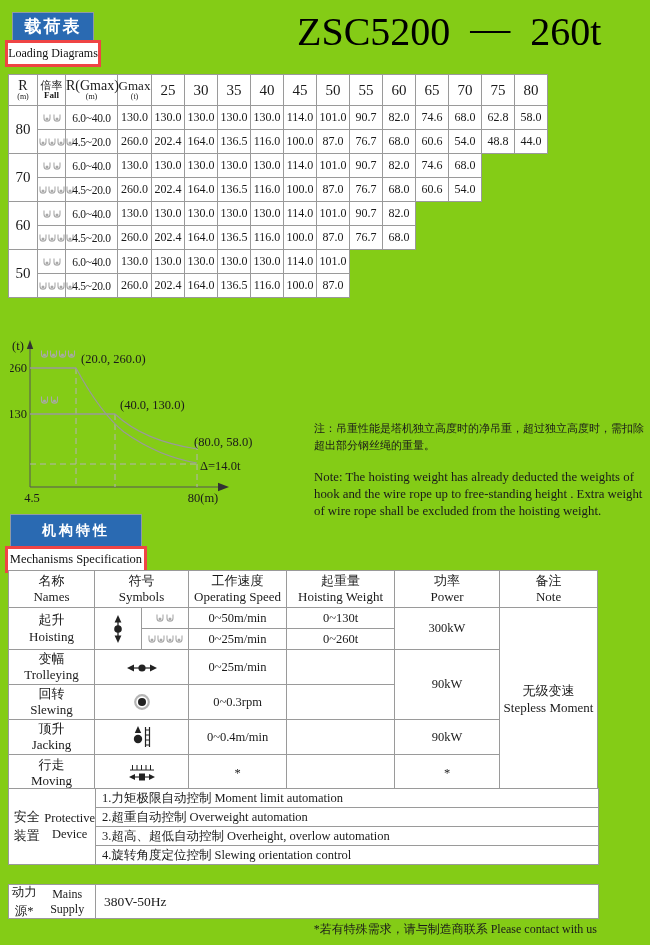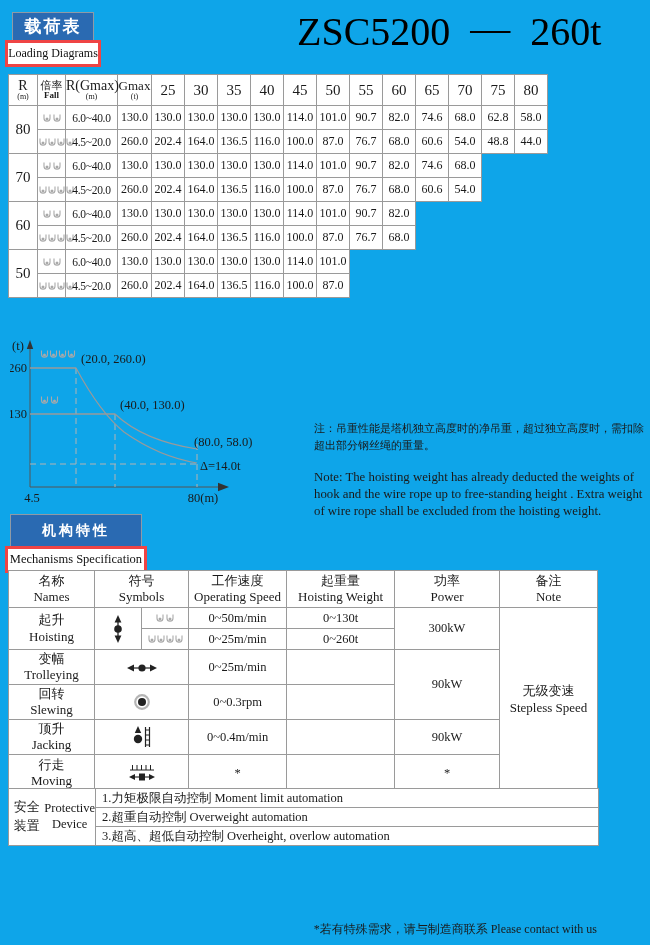--- a/index.html
+++ b/index.html
@@ -1,17 +1,17 @@
 <!DOCTYPE html>
 <html><head>
 <meta charset="utf-8">
 <style>
   html,body{margin:0;padding:0;background:#fff;}
   body{width:650px;height:945px;font-family:"Liberation Serif","DejaVu Serif",serif;color:#1a1a1a;}
-  #page{position:relative;width:650px;height:945px;background:#0ea5e9;overflow:hidden;}
+  #page{position:relative;width:650px;height:945px;background:#84cc16;overflow:hidden;}
 
   
   .badge{position:absolute;text-align:center;}
   .badge-blue{margin:0 auto;background:#2a6ab2;color:#fff;border:1px solid #8f9aa6;font-family:"Liberation Sans","DejaVu Sans",sans-serif;font-weight:bold;}
   .badge-white{background:#fff;border:3px solid #ef4444;margin-top:-1px;color:#111;}
   #load-badge{left:5px;top:12px;width:96px;}
   #load-badge .badge-blue{width:80px;height:27px;line-height:27px;font-size:17px;letter-spacing:2px;}
   #load-badge .badge-white{height:21px;line-height:21px;font-size:12px;}
   #mech-badge{left:5px;top:514px;width:142px;}
   #mech-badge .badge-blue{width:130px;height:31px;line-height:31px;font-size:14px;letter-spacing:3px;}
@@ -435,21 +435,21 @@
           </svg>
         </td>
         <td class="sym"><svg width="20" height="9" viewBox="0 0 20 9">
               <use href="#fall2g" transform="translate(0.5,0)"></use>
             </svg></td>
         <td>0~50m/min</td>
         <td>0~130t</td>
         <td rowspan="2">300kW</td>
         <td rowspan="6">
             <span class="cn">无级变速</span>
-            <span class="en">Stepless Speed</span>
+            <span class="en">Stepless Moment</span>
           </td>
       </tr>
       <tr class="r-sub">
         <td class="sym"><svg width="37" height="9" viewBox="0 0 37 9">
               <use href="#fall4g" transform="translate(0.5,0)"></use>
             </svg></td>
         <td>0~25m/min</td>
         <td>0~260t</td>
       </tr>
       <tr class="r-norm">
@@ -532,19 +532,27 @@
 
   <div class="split-box" id="prot">
     <div class="split-label">
       <div class="cn">安全装置</div>
       <div class="en">Protective Device</div>
     </div>
     <div id="prot-items">
         <div class="prot-item">1.力矩极限自动控制  Moment limit automation</div>
         <div class="prot-item">2.超重自动控制  Overweight automation</div>
         <div class="prot-item">3.超高、超低自动控制  Overheight, overlow automation</div>
+        <div class="prot-item">4.旋转角度定位控制  Slewing orientation control</div>
       </div>
   </div>
 
+  <div class="split-box" id="mains">
+    <div class="split-label">
+      <div class="cn">动力源*</div>
+      <div class="en">Mains Supply</div>
+    </div>
+    <div id="mains-value">380V-50Hz</div>
+  </div>
 
   <div id="footer">*若有特殊需求，请与制造商联系    Please contact with us</div>
 
 </div>
 
 </body></html>

